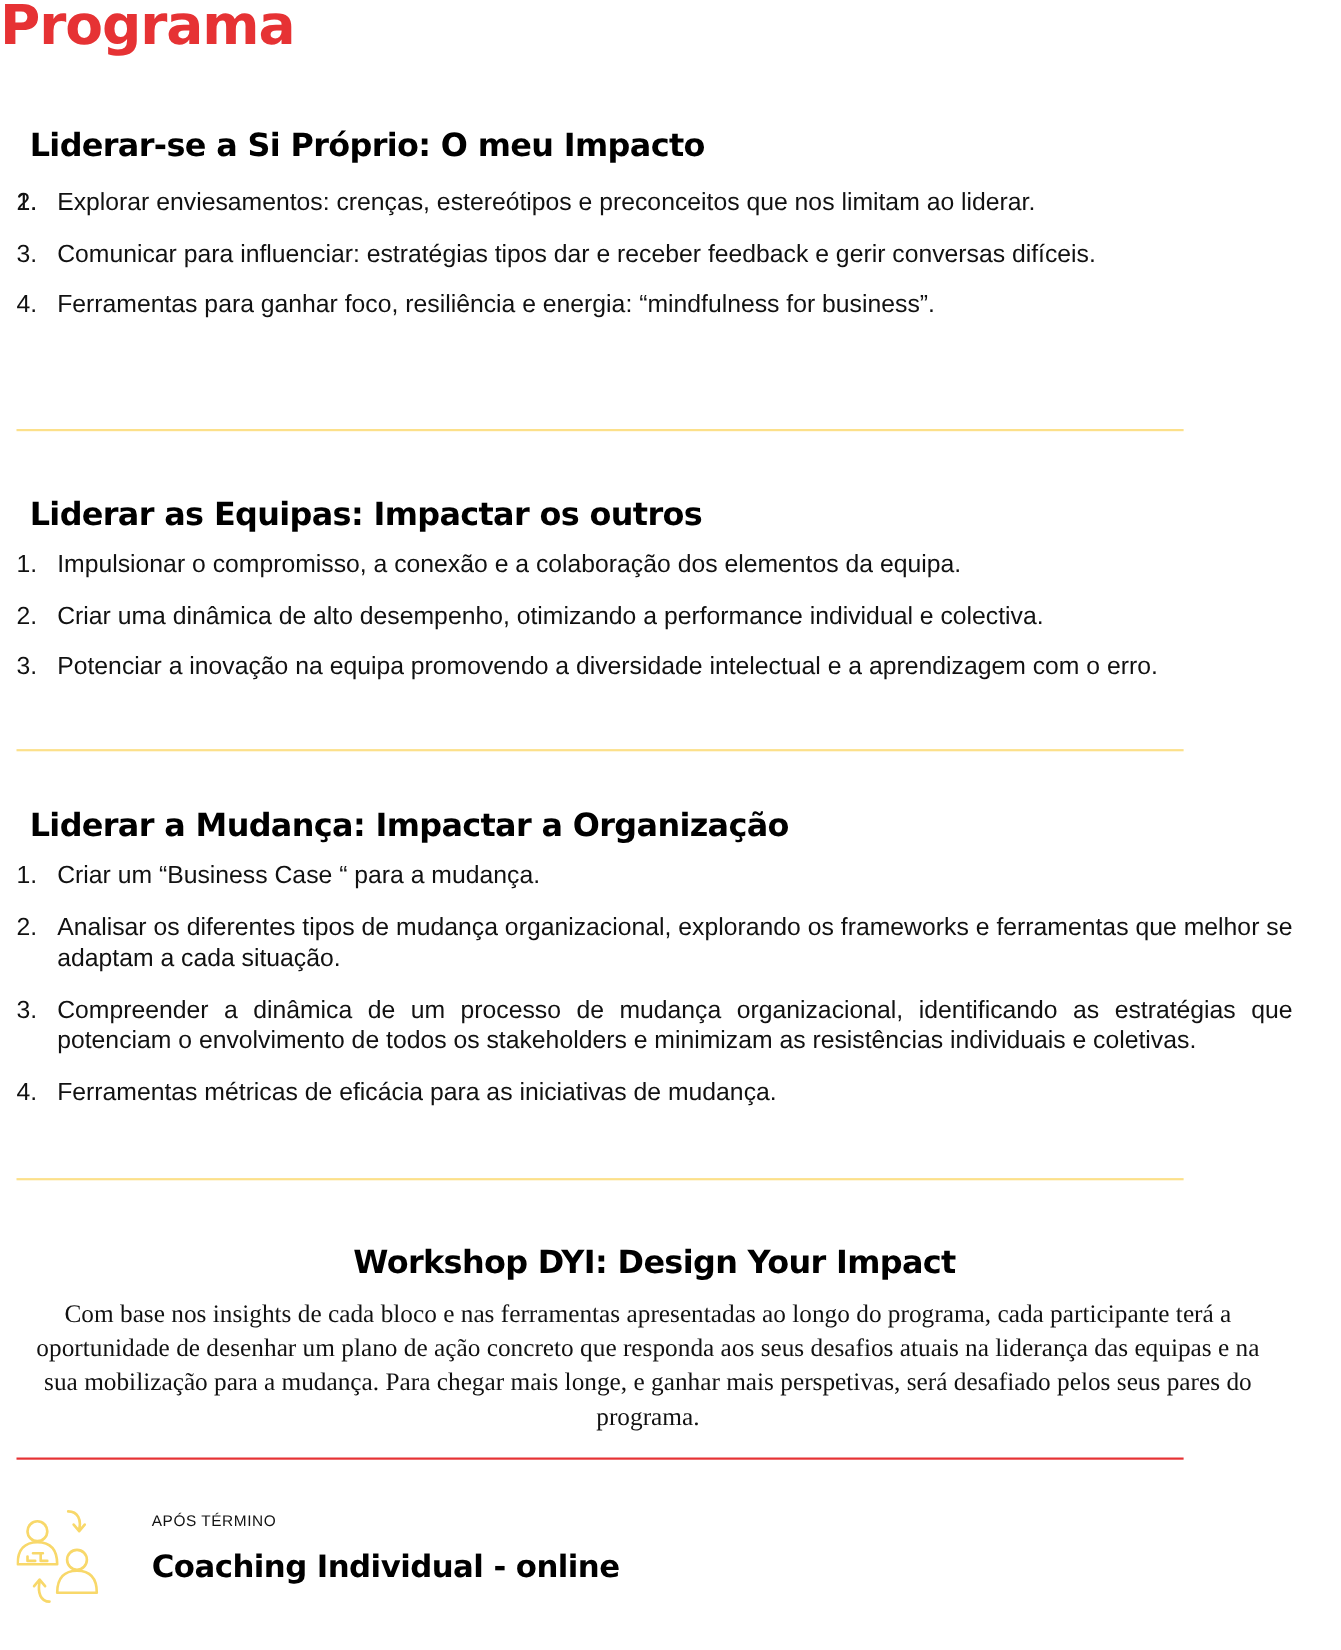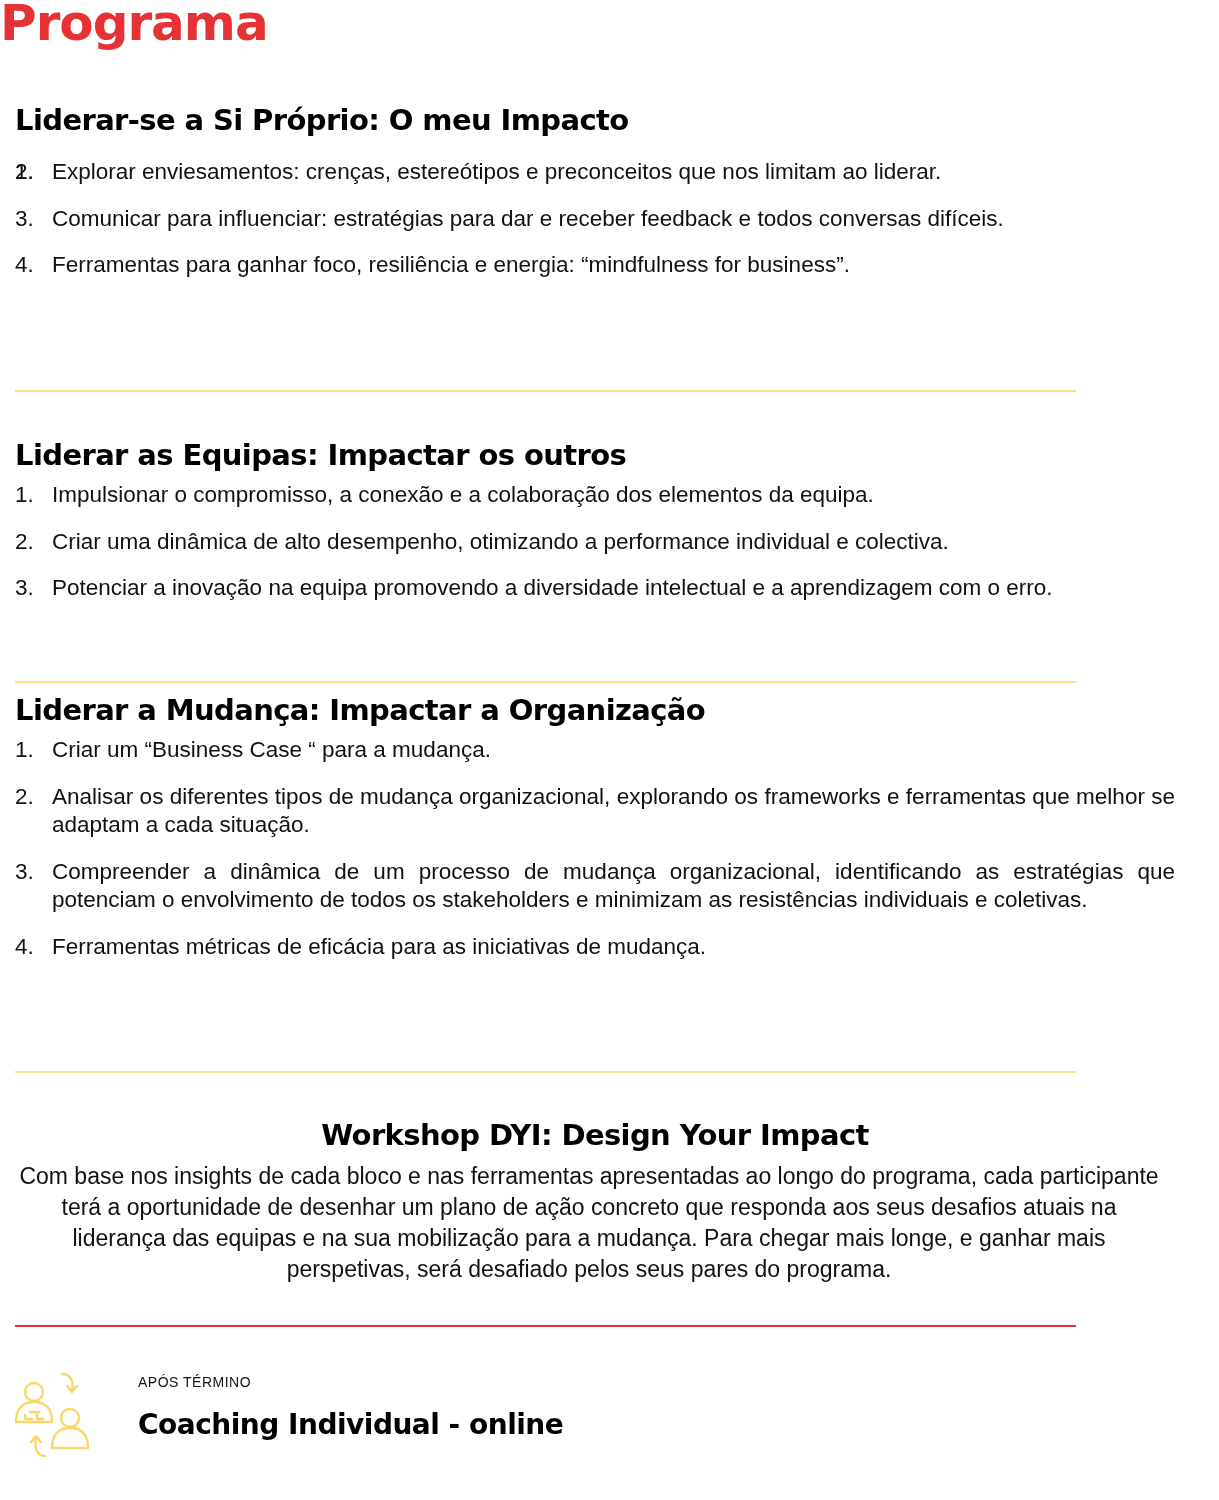--- a/index.html
+++ b/index.html
@@ -7,35 +7,35 @@
     width: 1219px; height: 1500px; position: relative; overflow: hidden;
     font-family: "Liberation Sans", sans-serif; color: #000;
   }
   .page-title {
     position: absolute; left: 0; top: -6px; margin: 0;
     font-family: "DejaVu Sans", sans-serif; font-weight: bold;
     font-size: 50px; color: #e63234; letter-spacing: -1px;
   }
   .section { position: absolute; left: 15px; width: 1160px; }
   .section h2 {
-    margin: 0; font-family: "DejaVu Sans", sans-serif; font-weight: bold;
+    margin: 12px; font-family: "DejaVu Sans", sans-serif; font-weight: bold;
     font-size: 29px; letter-spacing: -0.6px; line-height: 40px; color: #000;
   }
   .section ol { list-style: none; margin: 6px 0 0 0; padding: 0; }
   .section li {
     position: relative; padding-left: 37px; font-size: 22.5px;
     line-height: 28.5px; margin-bottom: 18px; color: #111; text-align: justify;
     font-family: "Liberation Sans", sans-serif; font-weight: 400;
   }
   .section li .num { position: absolute; left: 0; top: 0; }
   .divider { position: absolute; left: 15px; width: 1061px; height: 2px; }
   .divider.yellow { background: #fce08a; }
   .divider.red { background: #e63234; }
   .para {
-    margin: 6px 12px 0 0; font-size: 23px; line-height: 31px; color: #111;
+    margin: 6px 12px 0 0; font-size: 23px; line-height: 31px; color: #111; font-family: Liberation Serif, serif;
   }
   .footer { position: absolute; left: 15px; top: 1372px; width: 700px; height: 90px; }
   .coach-icon { position: absolute; left: 0; top: 0; width: 76px; height: 86px; }
   .after-label {
     position: absolute; left: 123px; top: 2px; font-size: 14px; letter-spacing: 0.5px;
     color: #111; font-weight: 300;
   }
   .coach-title {
     position: absolute; left: 123px; top: 36px; font-family: "DejaVu Sans", sans-serif;
     font-weight: bold; font-size: 28px; letter-spacing: -0.5px; color: #000;
@@ -44,37 +44,37 @@
 </head>
 <body>
 
 <h1 class="page-title">Programa</h1>
 
 <div class="section" style="top:100px;">
   <h2>Liderar-se a Si Próprio: O meu Impacto</h2>
   <ol>
     <li><span class="num">1.</span></li>
     <li><span class="num">2.</span><span>Explorar enviesamentos: crenças, estereótipos e preconceitos que nos limitam ao liderar.</span></li>
-    <li><span class="num">3.</span><span>Comunicar para influenciar:  estratégias para dar e receber feedback e todos conversas difíceis.</span></li>
+    <li><span class="num">3.</span><span>Comunicar para influenciar:  estratégias tipos dar e receber feedback e gerir conversas difíceis.</span></li>
     <li><span class="num">4.</span><span>Ferramentas para ganhar foco, resiliência e energia: “mindfulness for business”.</span></li>
   </ol>
 </div>
 <div class="divider yellow" style="top:390px;"></div>
 
 <div class="section" style="top:435px;">
   <h2>Liderar as Equipas: Impactar os outros</h2>
   <ol>
     <li><span class="num">1.</span><span>Impulsionar o compromisso, a conexão e a colaboração dos elementos da equipa.</span></li>
     <li><span class="num">2.</span><span>Criar uma dinâmica de alto desempenho,  otimizando a performance individual e colectiva.</span></li>
     <li><span class="num">3.</span><span>Potenciar a inovação na equipa promovendo a diversidade intelectual e a aprendizagem com o erro.</span></li>
   </ol>
 </div>
 <div class="divider yellow" style="top:681px;"></div>
 
-<div class="section" style="top:690px;">
+<div class="section" style="top:718px;">
   <h2>Liderar a Mudança: Impactar a Organização</h2>
   <ol>
     <li><span class="num">1.</span><span>Criar um “Business Case “ para a mudança.</span></li>
     <li><span class="num">2.</span><span>Analisar os diferentes tipos de mudança organizacional, explorando os frameworks e ferramentas que melhor se adaptam a cada situação.</span></li>
     <li><span class="num">3.</span><span>Compreender a dinâmica de um processo de mudança organizacional, identificando as estratégias que potenciam o envolvimento de todos os stakeholders e minimizam as resistências individuais e coletivas.</span></li>
     <li><span class="num">4.</span><span>Ferramentas métricas de eficácia para as iniciativas de mudança.</span></li>
   </ol>
 </div>
 <div class="divider yellow" style="top:1071px;"></div>
 

